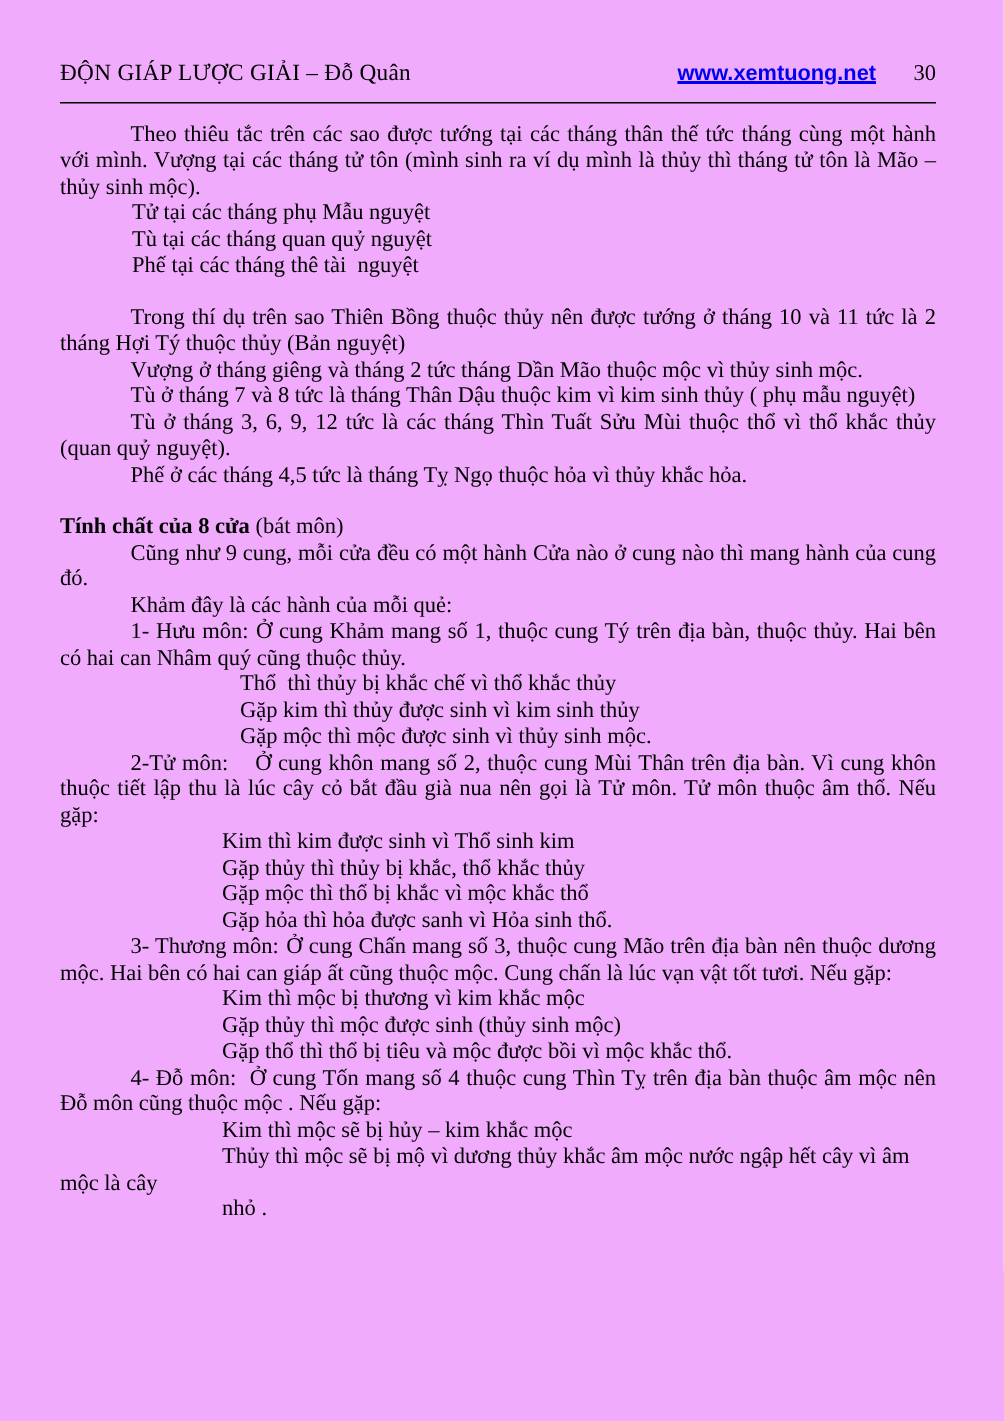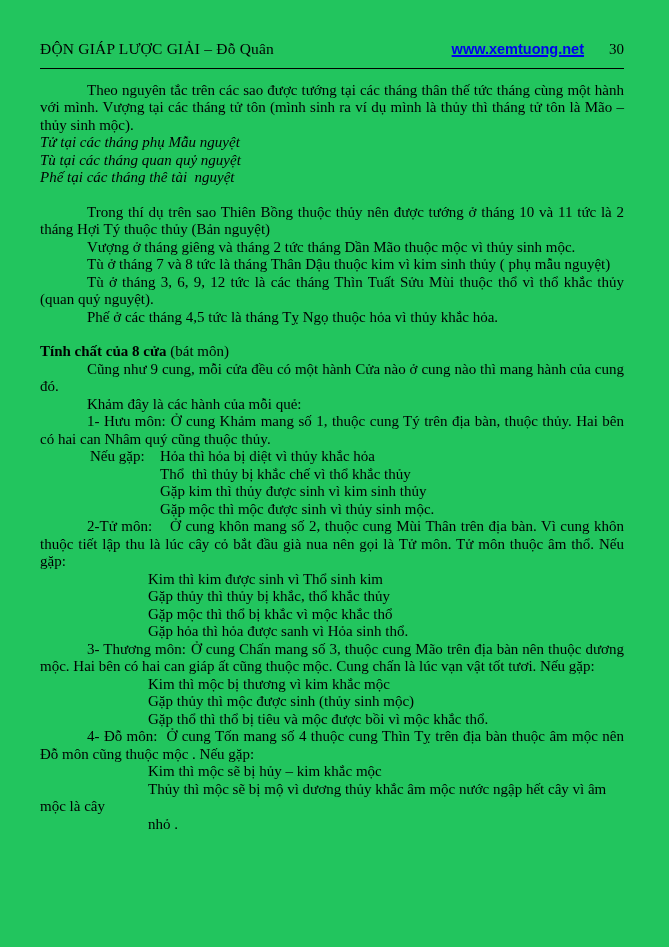--- a/index.html
+++ b/index.html
@@ -1,21 +1,21 @@
 <!DOCTYPE html>
 <html><head>
 <meta charset="utf-8">
 <style>
   * { margin:0; padding:0; box-sizing:border-box; }
   html,body { background:#e8e8e8; }
   .page {
     position:relative;
     width:669px; height:947px;
     margin:0 auto;
-    background:#22c55e;
+    background:#f0abfc;
     color:#000;
     font-family:"Liberation Serif","DejaVu Serif",serif;
     font-size:15px;
     line-height:17.5px;
     padding:40px 45px 0 40px;
     overflow:hidden;
   }
   .header { display:flex; justify-content:space-between; align-items:baseline; }
   .htitle { font-size:15.5px; letter-spacing:.2px; white-space:nowrap; }
   .hright { display:flex; align-items:baseline; gap:25px; }
@@ -26,21 +26,21 @@
     text-decoration:underline;
     text-decoration-thickness:2px;
     cursor:pointer;
   }
   .pagenum { font-size:15px; }
   .rule { border-bottom:1.6px solid #000; margin-top:9px; }
   .bodytext { margin-top:13px; }
   p.para { margin:0; }
   .ind { text-indent:47px; }
   .just { text-align:justify; }
-  .tabbed { white-space:pre-wrap;font-style:italic; }
+  .tabbed { margin-left:48px; white-space:pre-wrap; }
   .hgap { height:17px; }
   .heading { margin-left:22px; }
   .heading .hb { font-weight:bold; }
   .doorlabel { font-weight:normal; }
   .g1 { margin-right:5px; } .g2 { margin-right:18px; } .g3 { margin-right:5px; } .g4 { margin-right:9px; }
   .items { margin-left:108px; }
   .items-d1 { margin-left:120px; }
   .item { white-space:pre-wrap; }
   .withlead { position:relative; }
   .lead { position:absolute; left:-70px; white-space:pre; }
@@ -57,42 +57,41 @@
     <span class="htitle">ĐỘN GIÁP LƯỢC GIẢI – Đỗ Quân</span>
     <span class="hright">
       <a class="site" href="#" style="color: rgb(0, 0, 238);">www.xemtuong.net</a>
       <span class="pagenum">30</span>
     </span>
   </div>
   <div class="rule"></div>
 
   <div class="bodytext">
 
-    <p class="para ind just">Theo nguyên tắc trên các sao được tướng tại các tháng thân thế tức tháng cùng một hành với mình. Vượng tại các tháng tử tôn (mình sinh ra ví dụ mình là thủy thì tháng tử tôn là Mão –thủy sinh mộc).</p>
+    <p class="para ind just">Theo thiêu tắc trên các sao được tướng tại các tháng thân thế tức tháng cùng một hành với mình. Vượng tại các tháng tử tôn (mình sinh ra ví dụ mình là thủy thì tháng tử tôn là Mão –thủy sinh mộc).</p>
     <div class="tabbed">Tử tại các tháng phụ Mẫu nguyệt</div>
     <div class="tabbed">Tù tại các tháng quan quỷ nguyệt</div>
     <div class="tabbed">Phế tại các tháng thê tài  nguyệt</div>
 
     <div class="hgap"></div>
 
     <p class="para ind just">Trong thí dụ trên sao Thiên Bồng thuộc thủy nên được tướng ở tháng 10 và 11 tức là 2 tháng Hợi Tý thuộc thủy (Bản nguyệt)</p>
     <p class="para ind">Vượng ở tháng giêng và tháng 2 tức tháng Dần Mão thuộc mộc vì thủy sinh mộc.</p>
     <p class="para ind">Tù ở tháng 7 và 8 tức là tháng Thân Dậu thuộc kim vì kim sinh thủy ( phụ mẫu nguyệt)</p>
     <p class="para ind just">Tù ở tháng 3, 6, 9, 12 tức là các tháng Thìn Tuất Sửu Mùi thuộc thổ vì thổ khắc thủy (quan quỷ nguyệt).</p>
     <p class="para ind">Phế ở các tháng 4,5 tức là tháng Tỵ Ngọ thuộc hỏa vì thủy khắc hỏa.</p>
 
     <div class="hgap"></div>
 
     <p class="para heading"><span class="hb">Tính chất của 8 cửa</span><span> (bát môn)</span></p>
     <p class="para ind just">Cũng như 9 cung, mỗi cửa đều có một hành Cửa nào ở cung nào thì mang hành của cung đó.</p>
     <p class="para ind">Khảm đây là các hành của mỗi quẻ:</p>
 
     <p class="para ind just"><b class="doorlabel g1">1- Hưu môn:</b><span>Ở cung Khảm mang số 1, thuộc cung Tý trên địa bàn, thuộc thủy. Hai bên có hai can Nhâm quý cũng thuộc thủy.</span></p>
     <div class="items items-d1">
-      <div class="item withlead"><span class="lead">Nếu gặp:</span><span>Hỏa thì hỏa bị diệt vì thủy khắc hỏa</span></div>
       <div class="item">Thổ  thì thủy bị khắc chế vì thổ khắc thủy</div>
       <div class="item">Gặp kim thì thủy được sinh vì kim sinh thủy</div>
       <div class="item">Gặp mộc thì mộc được sinh vì thủy sinh mộc.</div>
     </div>
 
     <p class="para ind just"><b class="doorlabel g2">2-Tử môn:</b><span>Ở cung khôn mang số 2, thuộc cung Mùi Thân trên địa bàn. Vì cung khôn thuộc tiết lập thu là lúc cây cỏ bắt đầu già nua nên gọi là Tử môn. Tử môn thuộc âm thổ. Nếu gặp:</span></p>
     <div class="items">
       <div class="item">Kim thì kim được sinh vì Thổ sinh kim</div>
       <div class="item">Gặp thủy thì thủy bị khắc, thổ khắc thủy</div>
       <div class="item">Gặp mộc thì thổ bị khắc vì mộc khắc thổ</div>

